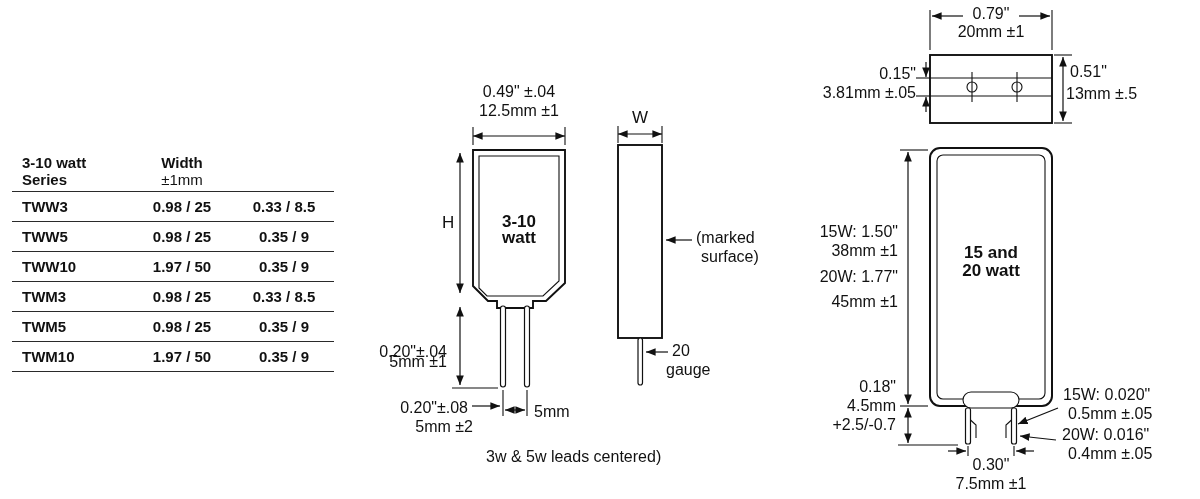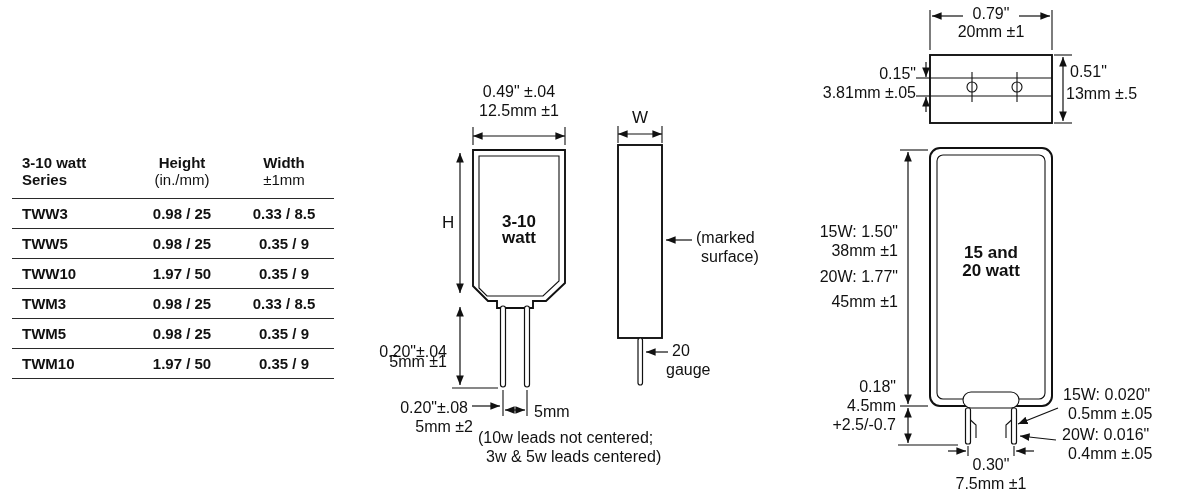--- a/index.html
+++ b/index.html
@@ -9,21 +9,21 @@
   .lbl{position:absolute;font-size:16px;line-height:1.2;white-space:nowrap;color:#111;}
   .i{}
   .sym{font-size:17px;}
   .body-lbl{font-size:17px;font-weight:bold;}
   .c{transform:translateX(-50%);}
   .r{transform:translateX(-100%);}
   
   .spec-table{position:absolute;left:12px;top:142px;width:322px;font-size:15px;}
   .trow{display:grid;grid-template-columns:118px 104px 100px;align-items:center;
         height:29px;border-bottom:1.5px solid #2a2a2a;}
-  .thead{height:46px;align-items:end;padding-bottom:10px;}
+  .thead{height:46px;align-items:end;padding-bottom:3px;}
   .cell{font-weight:bold;}
   .cell.series{padding-left:10px;text-align:left;}
   .cell.num{text-align:center;}
   .hcell{line-height:1.15;}
   .hcell .l2n{font-weight:normal;}
   .hl{display:block;}
 </style>
 </head>
 <body>
 
@@ -120,24 +120,20 @@
       <line x1="1058" y1="408" x2="1018" y2="424" stroke-width="1.2" marker-end="url(#ah)"></line>
       <line x1="1056" y1="440" x2="1020" y2="436" stroke-width="1.2" marker-end="url(#ah)"></line>
     </g>
   </svg>
 
   <div class="spec-table">
     <div class="trow thead">
       <div class="cell series hcell">
         <span class="hl">3-10 watt</span>
         <span class="hl">Series</span>
-      </div>
-      <div class="cell num hcell">
-        <span class="hl">Height</span>
-        <span class="hl l2n">(in./mm)</span>
       </div>
       <div class="cell num hcell">
         <span class="hl">Width</span>
         <span class="hl l2n">±1mm</span>
       </div>
     </div>
 
     <div class="trow">
       <div class="cell series">TWW3</div>
       <div class="cell num">0.98 / 25</div>
@@ -173,21 +169,20 @@
   <div class="lbl c" style="left:519px;top:82px">0.49" ±.04</div>
   <div class="lbl c i" style="left:519px;top:101px">12.5mm ±1</div>
   <div class="lbl c body-lbl" style="left:519px;top:212px">3-10</div>
   <div class="lbl c body-lbl" style="left:519px;top:228px">watt</div>
   <div class="lbl sym" style="left:442px;top:213px">H</div>
   <div class="lbl r" style="left:447px;top:342px">0.20"±.04</div>
   <div class="lbl r i" style="left:447px;top:352px">5mm ±1</div>
   <div class="lbl r" style="left:468px;top:398px">0.20"±.08</div>
   <div class="lbl r i" style="left:473px;top:417px">5mm ±2</div>
   <div class="lbl i" style="left:534px;top:402px">5mm</div>
-  <div class="lbl i" style="left:478px;top:428px">(10w leads not centered;</div>
   <div class="lbl i" style="left:486px;top:447px">3w &amp; 5w leads centered)</div>
 
   <div class="lbl c sym" style="left:640px;top:108px">W</div>
   <div class="lbl i" style="left:696px;top:228px">(marked</div>
   <div class="lbl i" style="left:701px;top:247px">surface)</div>
   <div class="lbl" style="left:672px;top:341px">20</div>
   <div class="lbl" style="left:666px;top:360px">gauge</div>
 
   <div class="lbl c" style="left:991px;top:4px">0.79"</div>
   <div class="lbl c i" style="left:991px;top:22px">20mm ±1</div>

